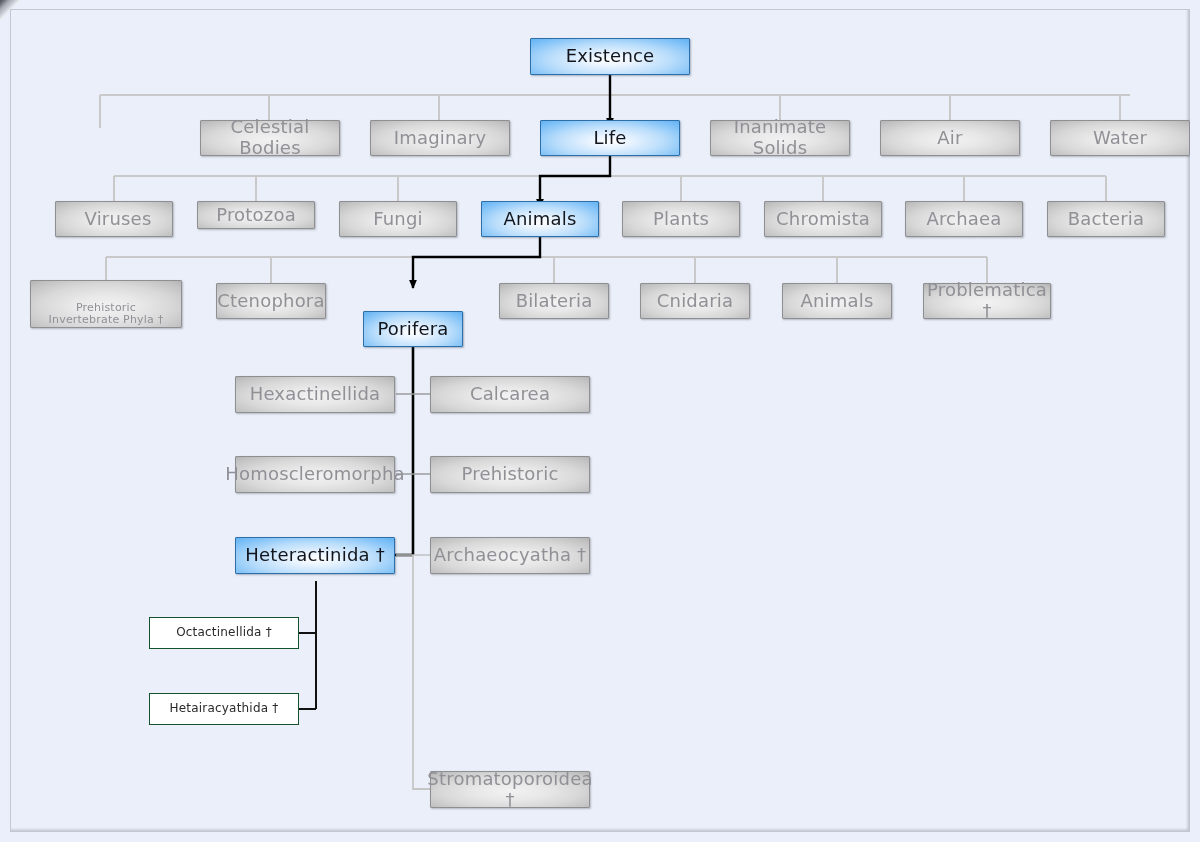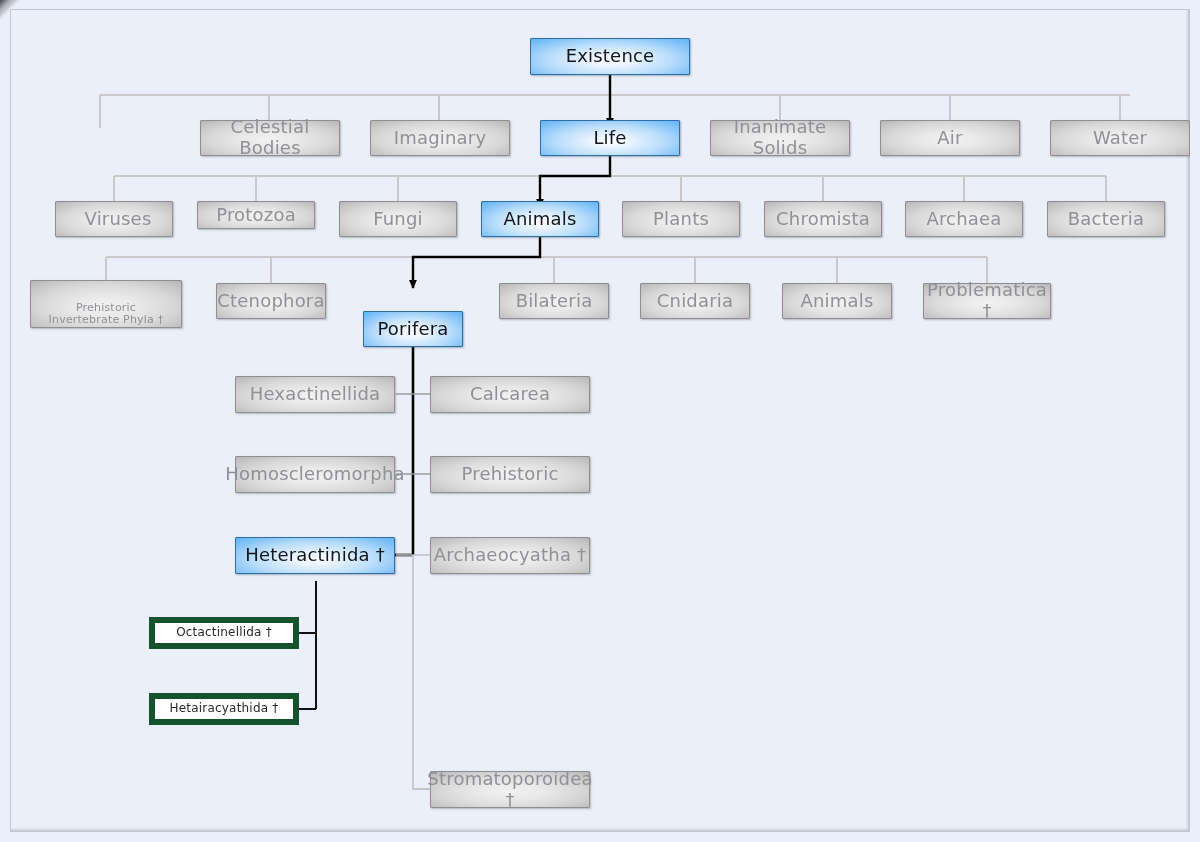--- a/index.html
+++ b/index.html
@@ -59,21 +59,21 @@
     background:
       radial-gradient(ellipse at 50% 60%, #ffffff 0%, #e8f3ff 22%, #b9ddfb 55%, #7dc0f7 85%, #62b2f2 100%);
     border: 1px solid #2f6fa8;
     color: #12161c;
     box-shadow: 1px 1px 2px rgba(60,80,110,0.40);
     border-radius: 1px;
   }
   
   .node.white {
     background: #ffffff;
-    border: 6px solid #14532d;
+    border: 1px solid #14532d;
     color: #2a2a2a;
     font-size: 12px;
     box-shadow: none;
     border-radius: 0;
   }
   .node.small { font-size: 11px; }
 </style>
 </head>
 <body>
 

